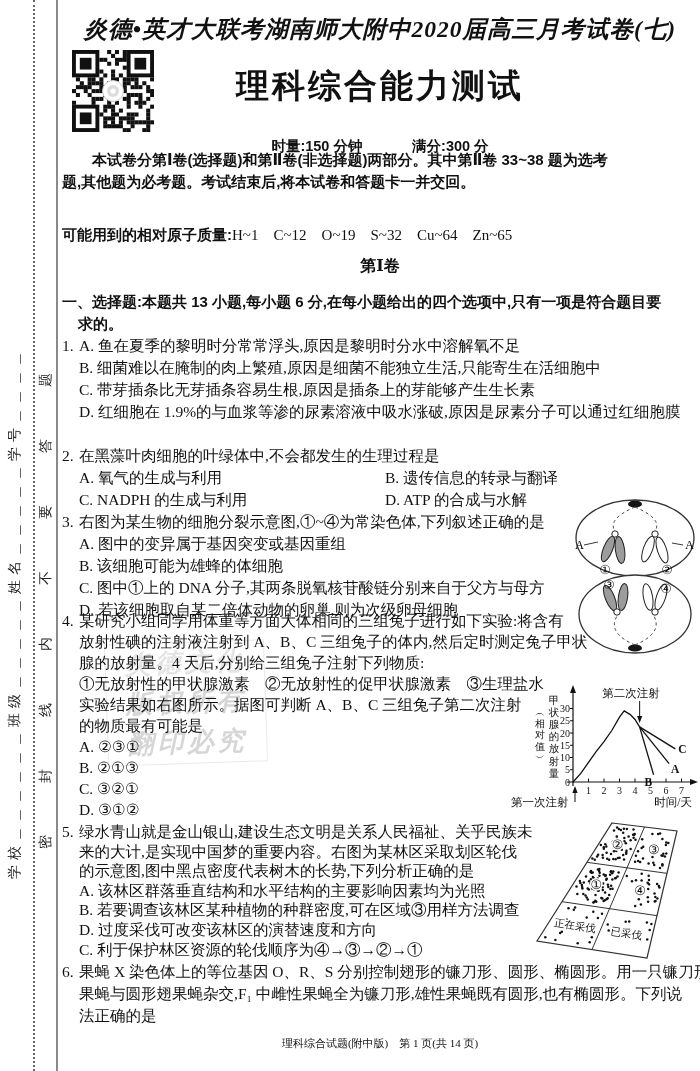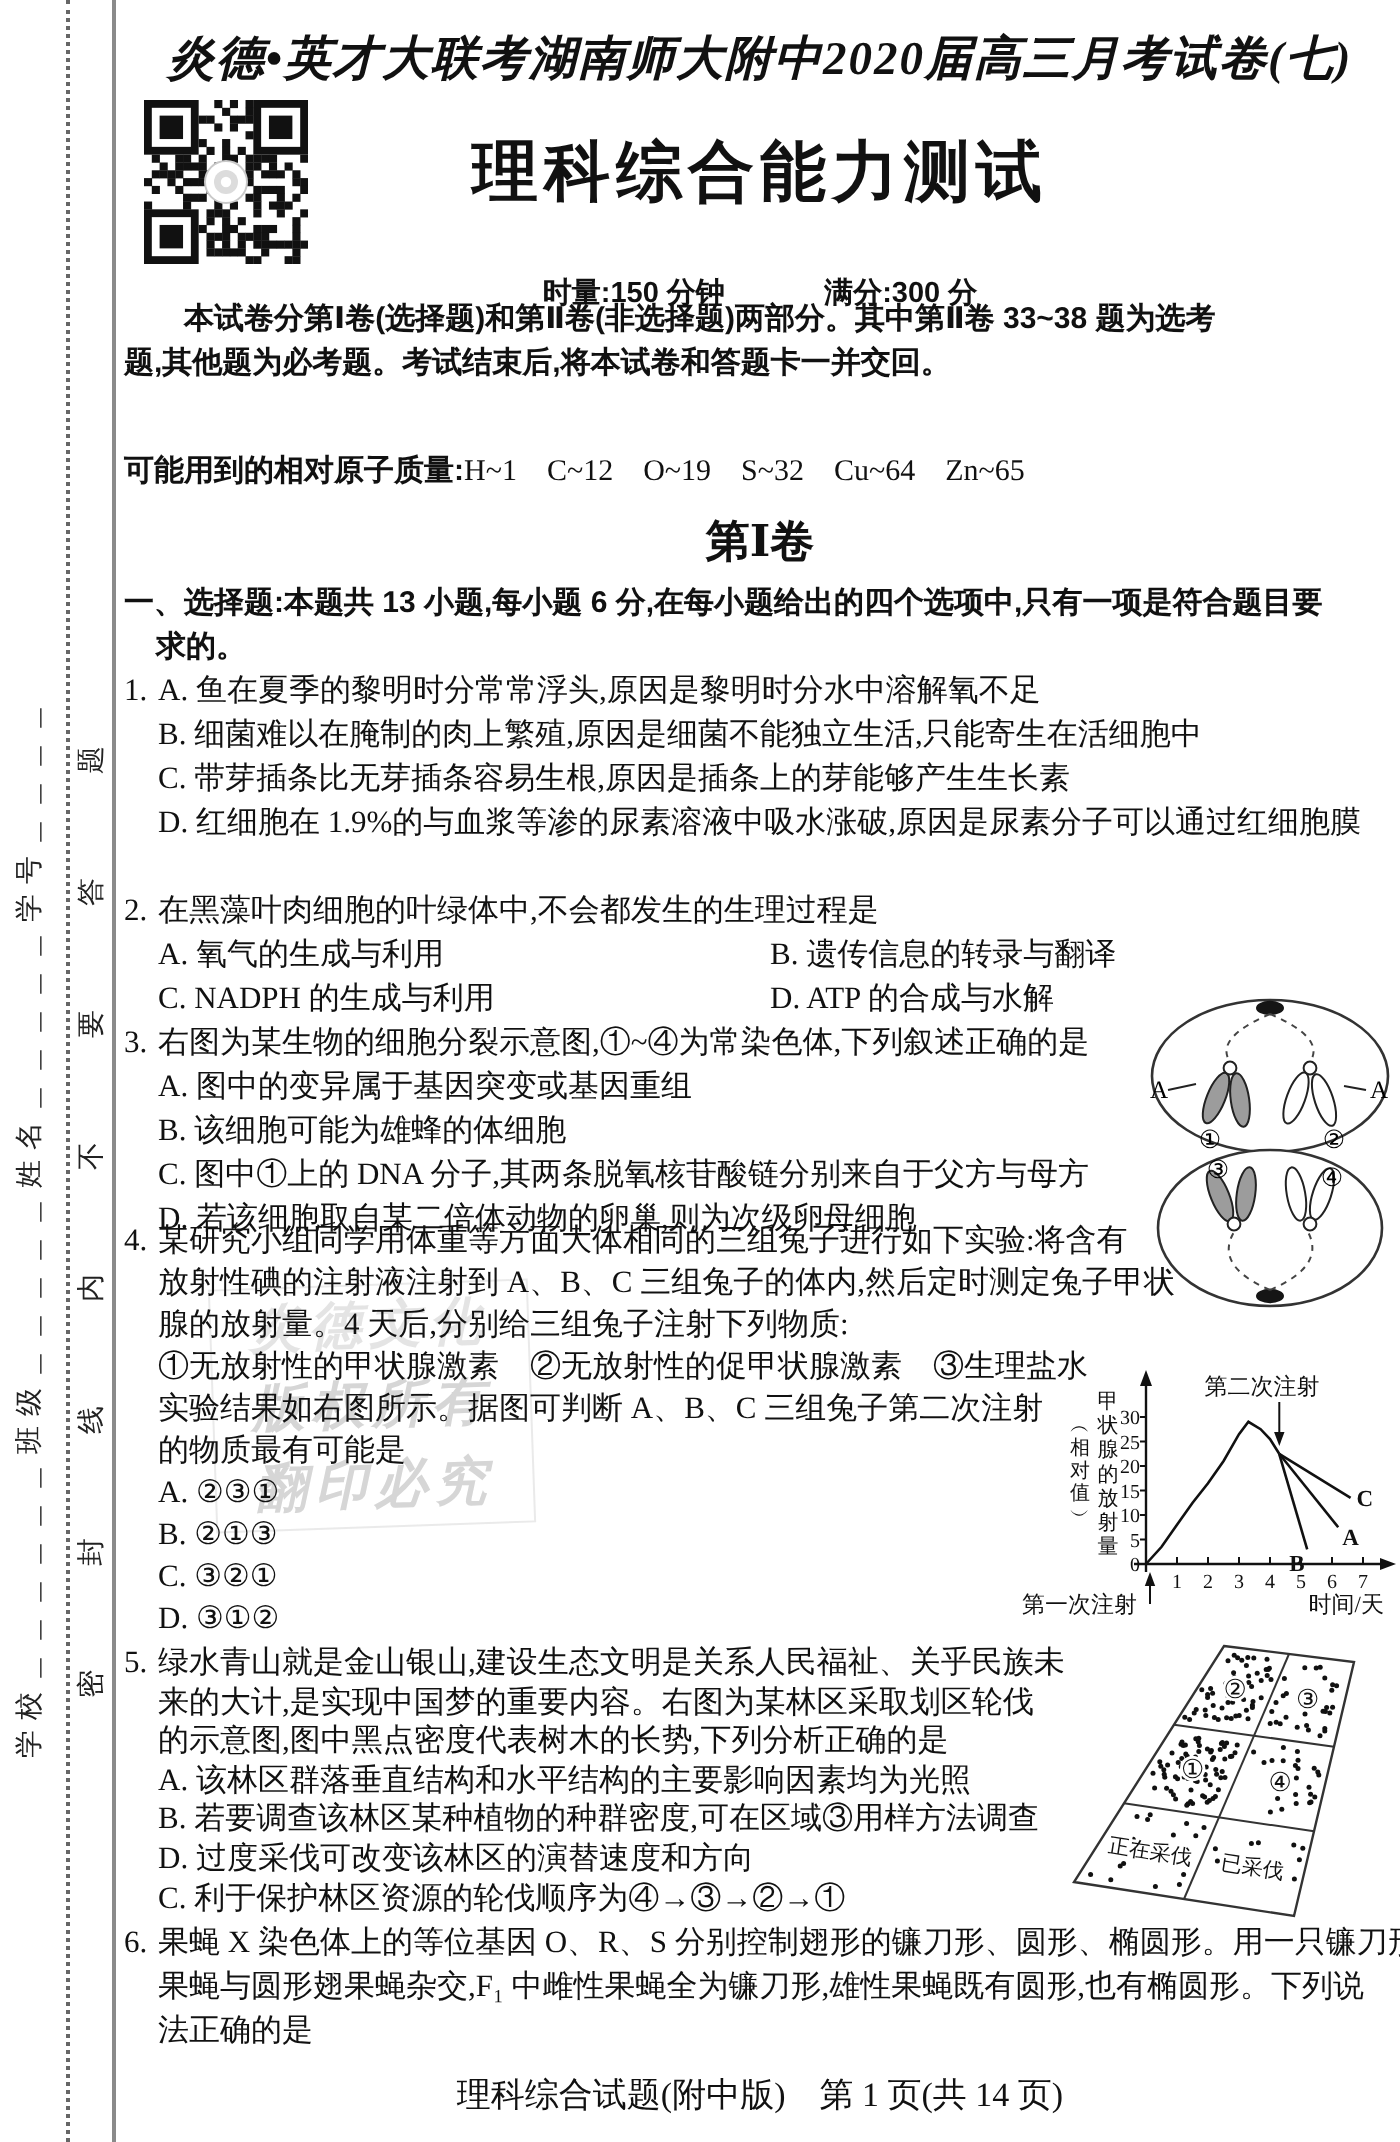--- a/index.html
+++ b/index.html
@@ -37,34 +37,34 @@
   .doc-title { top:64px; width:100%; text-align:center; font-size:33px; font-weight:bold;
     font-family:"Liberation Sans","DejaVu Sans",sans-serif; letter-spacing:3px; }
   .meta { top:137px; width:100%; text-align:center; font-size:14.5px; }
   .meta .duration { margin-right:46px; }
   .bold-sans { font-weight:bold; font-family:"Liberation Sans","DejaVu Sans",sans-serif; }
   .intro { top:149px; width:100%; font-size:15px; line-height:22px; }
   .intro .l1 { text-indent:2em; white-space:nowrap; }
   .intro .l2 { white-space:nowrap; }
   .masses { top:226px; width:100%; font-size:15px; white-space:nowrap; }
   .masses .vals { font-family:"Liberation Serif","DejaVu Serif",serif; font-weight:normal; }
-  .volume { top:256px; width:100%; text-align:center; font-size:22px; font-weight:bold; }
+  .volume { top:256px; width:100%; text-align:center; font-size:16px; font-weight:bold; }
   .sec { top:291px; width:100%; font-size:15px; line-height:22px; }
   .sec .l1 { white-space:nowrap; }
   .sec .l2 { padding-left:16px; }
 
   .q { position:absolute; left:0; padding-left:17px; font-size:15.5px; line-height:22px; }
   .q .num { position:absolute; left:0; top:0; }
   .q .line, .q .opt { white-space:nowrap; }
   .q4 { line-height:21px; }
   .q5 { line-height:19.6px; }
   .optrow { display:flex; }
   .optrow .opt { width:306px; }
 
-  .footer { top:1036px; width:100%; text-align:center; font-size:17px; }
+  .footer { top:1036px; width:100%; text-align:center; font-size:11px; }
 
   
   .fig { position:absolute; z-index:2; }
   #cell-fig  { left:571px; top:497px; }
   #q4-chart  { left:509px; top:682px; }
   #forest-svg{ left:536px; top:811px; }
   .membrane { fill:#fff; stroke:#333; stroke-width:1.3; }
   .spindle  { fill:none; stroke:#444; stroke-width:1; stroke-dasharray:3 3; }
   .chrom-gray  { fill:#9c9c9c; stroke:#222; stroke-width:1; }
   .chrom-white { fill:#fff;    stroke:#222; stroke-width:1; }

